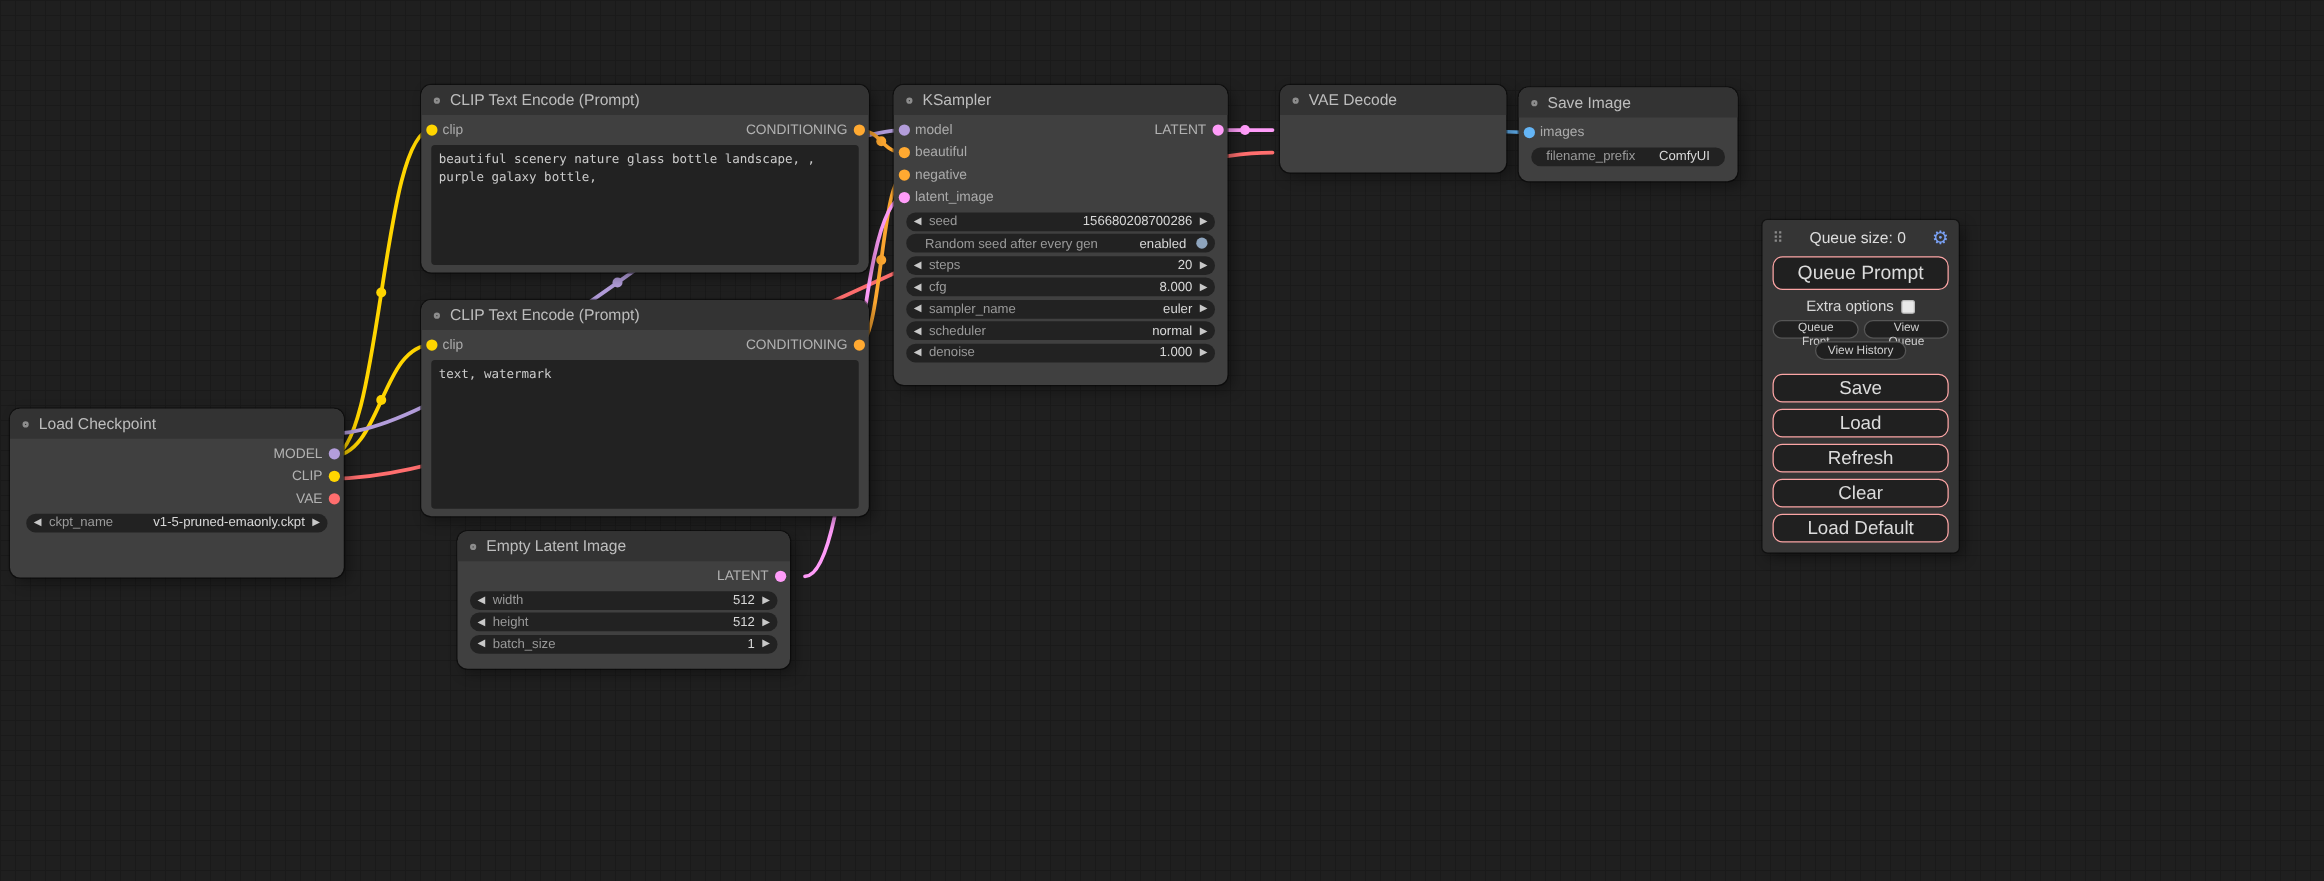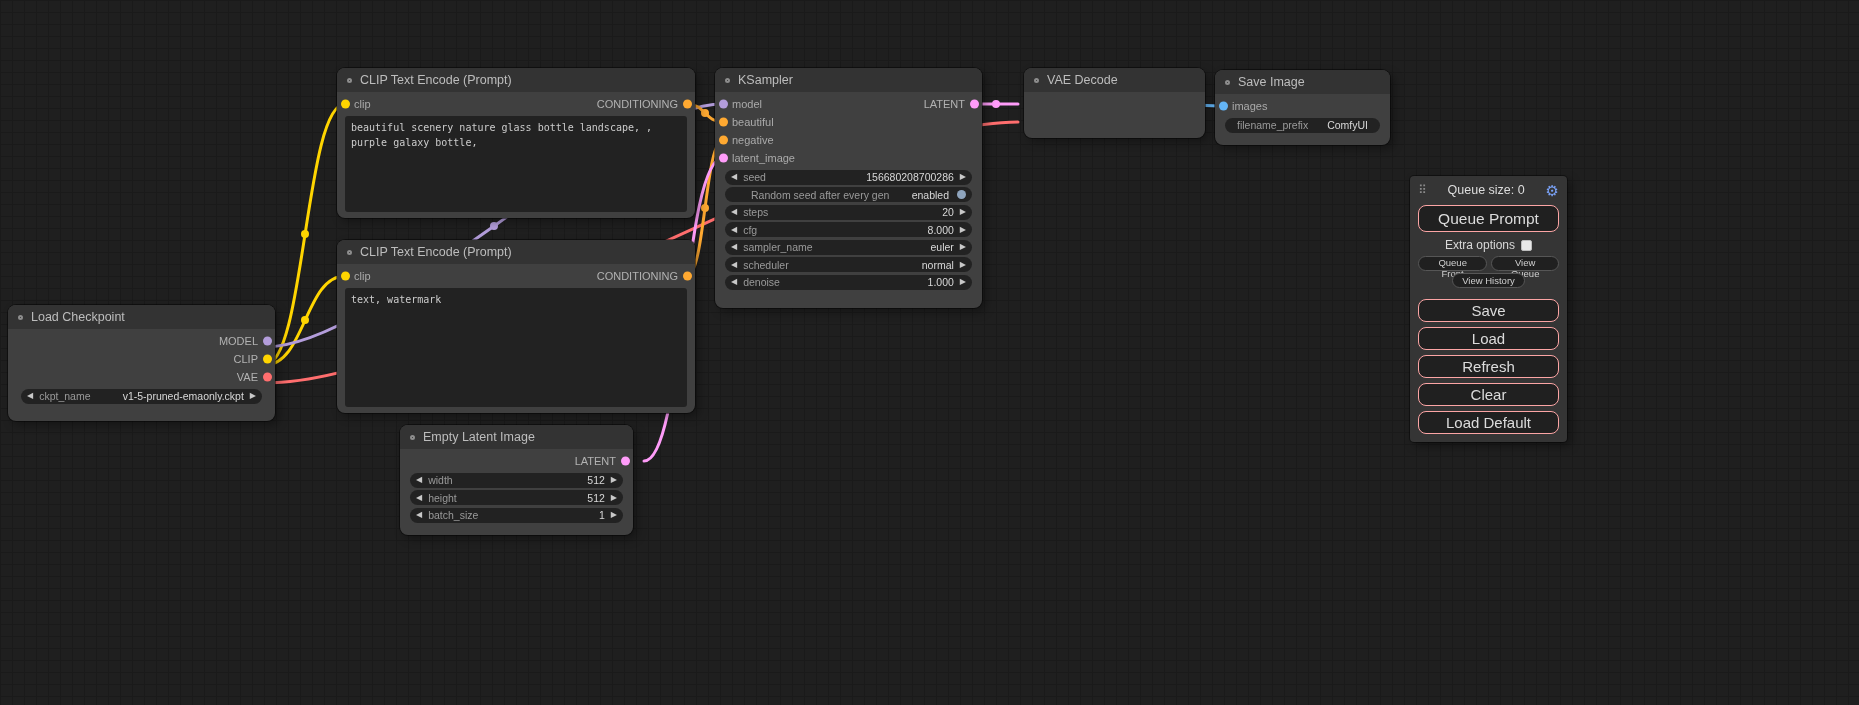--- a/index.html
+++ b/index.html
@@ -51,21 +51,21 @@
     background:#222222; border-radius:8px;
     display:flex; align-items:center; padding:0 6px;
     font-size:10.5px; color:#9a9a9a; white-space:nowrap;
   }
   .widget.wide { margin:2.5px 13px; }
   .warr { color:#c8c8c8; font-size:8px; line-height:1; flex:0 0 auto; cursor:pointer; }
   .wlabel { margin-left:6px; }
   .wspace { flex:1; }
   .wvalue { color:#d8d8d8; margin-right:6px; }
   .wknob { width:9px; height:9px; border-radius:50%; margin-left:2px; flex:0 0 auto; }
-  .widget.toggle .wlabel { margin-left:20px; }
+  .widget.toggle .wlabel { margin-left:9px; }
 
   .prompt-text {
     display:block; margin:3px 8px; width:calc(100% - 16px);
     background:#222222; border:none; border-radius:3px; resize:none;
     color:#cccccc; font-family:"DejaVu Sans Mono",monospace; font-size:10px;
     line-height:1.45; padding:5px 6px; outline:none;
   }
 
   .queue-panel {
     position:absolute; left:1410px; top:176px; width:157px; z-index:3;
@@ -116,21 +116,21 @@
   <circle cx="305" cy="320" r="4" fill="#FFD500"></circle>
   <circle cx="494" cy="226" r="4" fill="#B39DDB"></circle>
   <circle cx="641" cy="253" r="4" fill="#FF6E6E"></circle>
   <circle cx="705" cy="113" r="4" fill="#FFA931"></circle>
   <circle cx="705" cy="208" r="4" fill="#FFA931"></circle>
   <circle cx="683" cy="309" r="4" fill="#FF9CF9"></circle>
   <circle cx="996" cy="104" r="4" fill="#FF9CF9"></circle>
   <circle cx="1200" cy="105" r="4" fill="#64B5F6"></circle>
 </svg>
 
-<div class="node" style="left:8px;top:305px;width:267px;height:116px">
+<div class="node" style="left:8px;top:327px;width:267px;height:135px">
   <div class="node-title">
     <span class="node-dot"></span>
     <span class="node-title-text">Load Checkpoint</span>
   </div>
   <div class="slots">
     <div class="slot-row">
       <span class="out-label">MODEL</span>
       <span class="sdot out" style="background: rgb(179, 157, 219);"></span>
     </div>
     <div class="slot-row">
@@ -176,21 +176,21 @@
     <div class="slot-row">
       <span class="sdot in" style="background: rgb(255, 213, 0);"></span>
       <span class="in-label">clip</span>
       <span class="out-label">CONDITIONING</span>
       <span class="sdot out" style="background: rgb(255, 169, 49);"></span>
     </div>
   </div>
   <textarea class="prompt-text" style="height: 119px;">text, watermark</textarea>
 </div>
 
-<div class="node" style="left:400px;top:425px;width:233px;height:110px">
+<div class="node" style="left:366px;top:425px;width:266px;height:110px">
   <div class="node-title">
     <span class="node-dot"></span>
     <span class="node-title-text">Empty Latent Image</span>
   </div>
   <div class="slots">
     <div class="slot-row">
       <span class="out-label">LATENT</span>
       <span class="sdot out" style="background: rgb(255, 156, 249);"></span>
     </div>
   </div>

